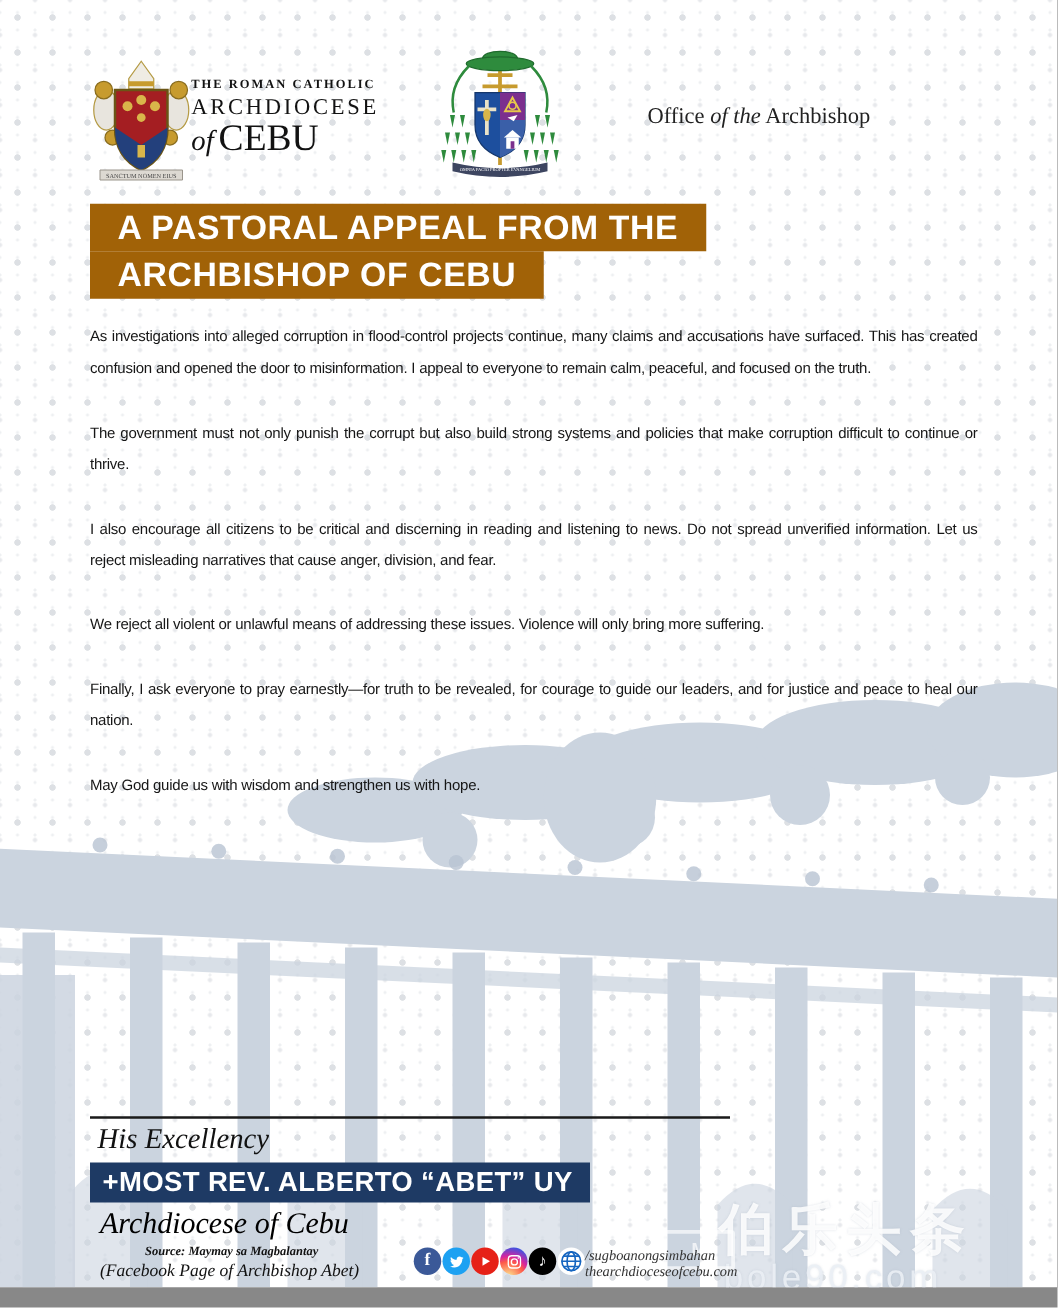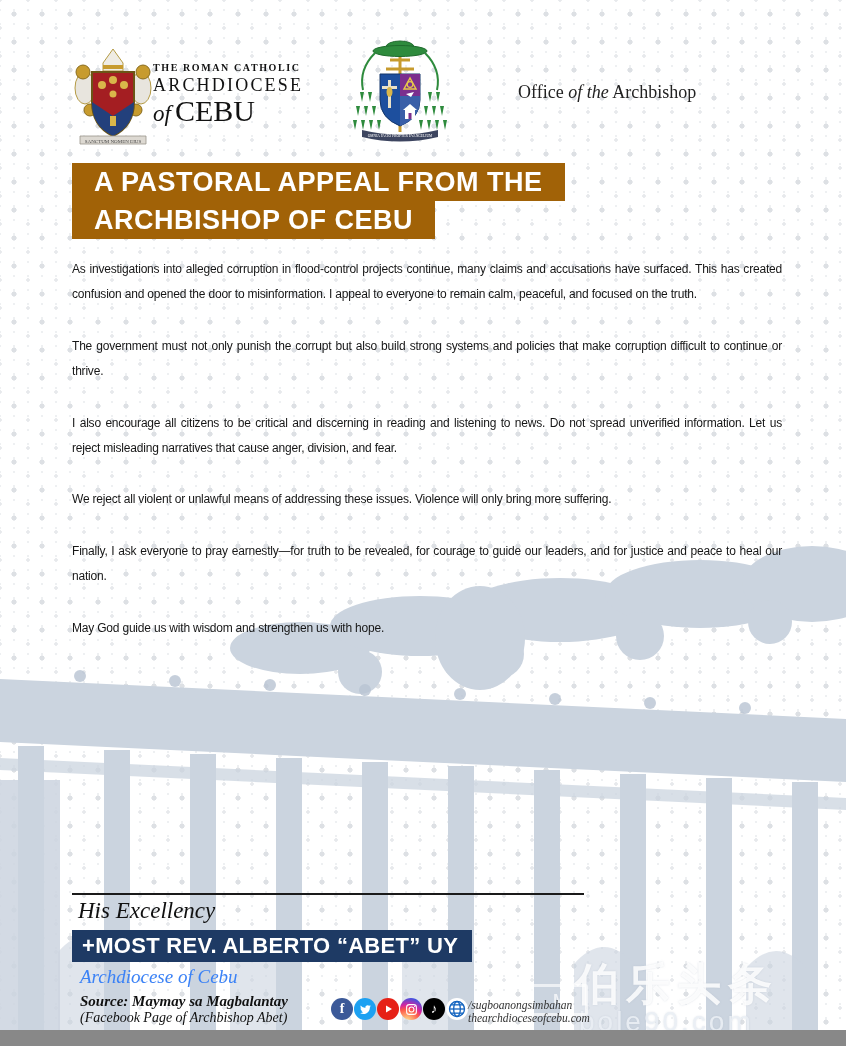--- a/index.html
+++ b/index.html
@@ -45,23 +45,23 @@
     font-size:12px;line-height:25.4px;letter-spacing:-0.2px;color:#161616;}
   .body-text p{margin:0 0 26px 0;}
 
   
   .sig-rule{left:72px;top:893px;width:512px;height:2px;background:#1a1a1a;}
   .salutation{left:78px;top:898px;font-family:"Liberation Serif",serif;font-style:italic;font-size:23px;color:#111;}
   .name-banner{
     left:72px;top:930px;display:table;background:#1e3a64;color:#fff;
     font-weight:bold;font-size:22px;line-height:32px;padding:0 14px 0 10px;letter-spacing:0.3px;white-space:nowrap;
   }
-  .sig-title{left:80px;top:966px;font-family:"Liberation Serif",serif;font-style:italic;font-size:19px;color:#3b82f6;}
+  .sig-title{left:80px;top:966px;font-family:"Liberation Serif",serif;font-style:italic;font-size:24px;color:#000000;}
   .source{left:80px;top:993px;font-family:"Liberation Serif",serif;font-style:italic;color:#111;}
-  .source-l1{font-weight:bold;font-size:15px;line-height:17px;}
+  .source-l1{font-weight:bold;font-size:10px;line-height:17px;margin-left:36px;}
   .source-l2{font-size:14px;line-height:16px;}
 
   
   .social-row{left:331px;top:998px;display:flex;gap:1px;align-items:center;}
   .sicon{
     width:22px;height:22px;border-radius:50%;display:flex;align-items:center;justify-content:center;
     color:#fff;font-weight:bold;font-size:14px;line-height:22px;flex:0 0 auto;
   }
   .sicon svg{display:block;}
   .fb{background:#3b5998;font-family:"Liberation Serif",serif;}

